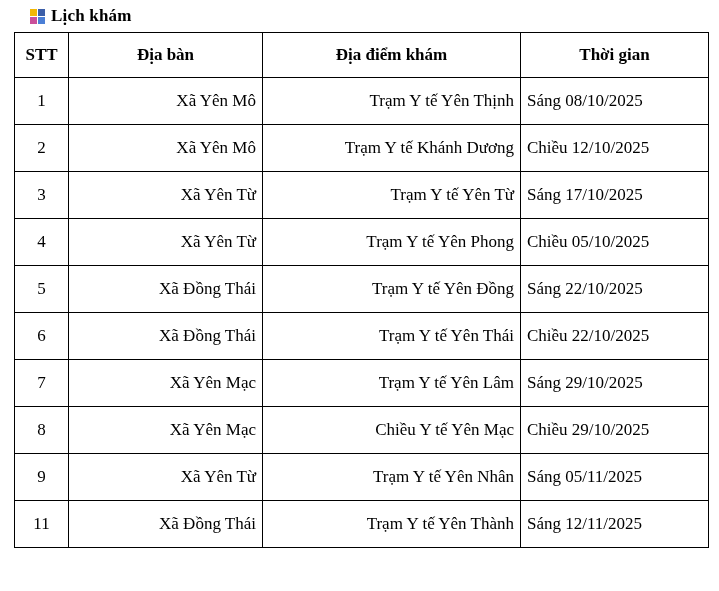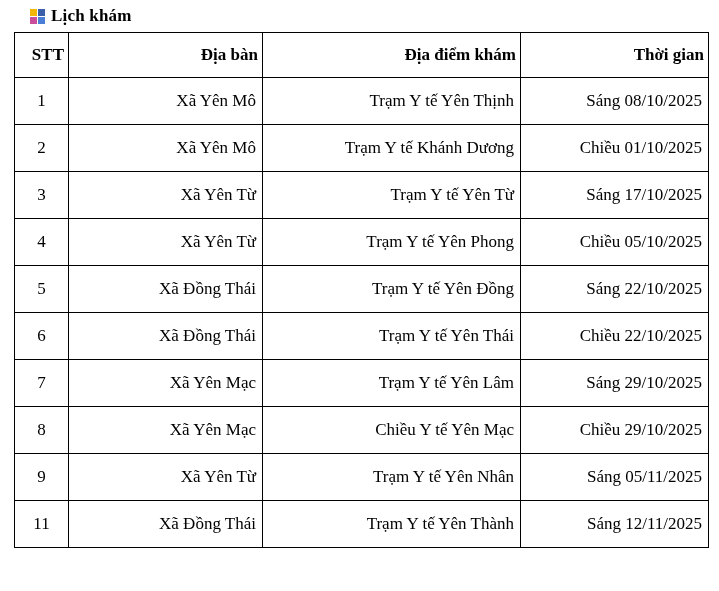--- a/index.html
+++ b/index.html
@@ -57,37 +57,37 @@
   }
   table.schedule th,
   table.schedule td {
     border: 1px solid #000000;
     font-family: "Liberation Serif", serif;
     font-size: 17px;
     line-height: 1.2;
   }
   table.schedule th {
     font-weight: bold;
-    text-align: right;
+    text-align: center;
     height: 40px;
     padding: 2px 4px;
   }
   table.schedule td {
     height: 42px;
     padding: 2px 6px;
   }
   .col-stt { width: 54px; }
   .col-area { width: 194px; }
   .col-place { width: 258px; }
   .col-time { width: 188px; }
 
   td.c-stt { text-align: center; }
   td.c-area { text-align: right; padding-left: 28px; }
   td.c-place { text-align: right; padding-left: 14px; }
-  td.c-time { text-align: right; }
+  td.c-time { text-align: left; }
 </style>
 </head>
 <body>
 
 <div class="page">
 
   <div class="title-row">
     <span class="title-icon">
       <span class="q q1"></span>
       <span class="q q2"></span>
@@ -117,21 +117,21 @@
         <tr>
           <td class="c-stt">1</td>
           <td class="c-area">Xã Yên Mô</td>
           <td class="c-place">Trạm Y tế Yên Thịnh</td>
           <td class="c-time">Sáng 08/10/2025</td>
         </tr>
         <tr>
           <td class="c-stt">2</td>
           <td class="c-area">Xã Yên Mô</td>
           <td class="c-place">Trạm Y tế Khánh Dương</td>
-          <td class="c-time">Chiều 01/10/2025</td>
+          <td class="c-time">Chiều 12/10/2025</td>
         </tr>
         <tr>
           <td class="c-stt">3</td>
           <td class="c-area">Xã Yên Từ</td>
           <td class="c-place">Trạm Y tế Yên Từ</td>
           <td class="c-time">Sáng 17/10/2025</td>
         </tr>
         <tr>
           <td class="c-stt">4</td>
           <td class="c-area">Xã Yên Từ</td>

